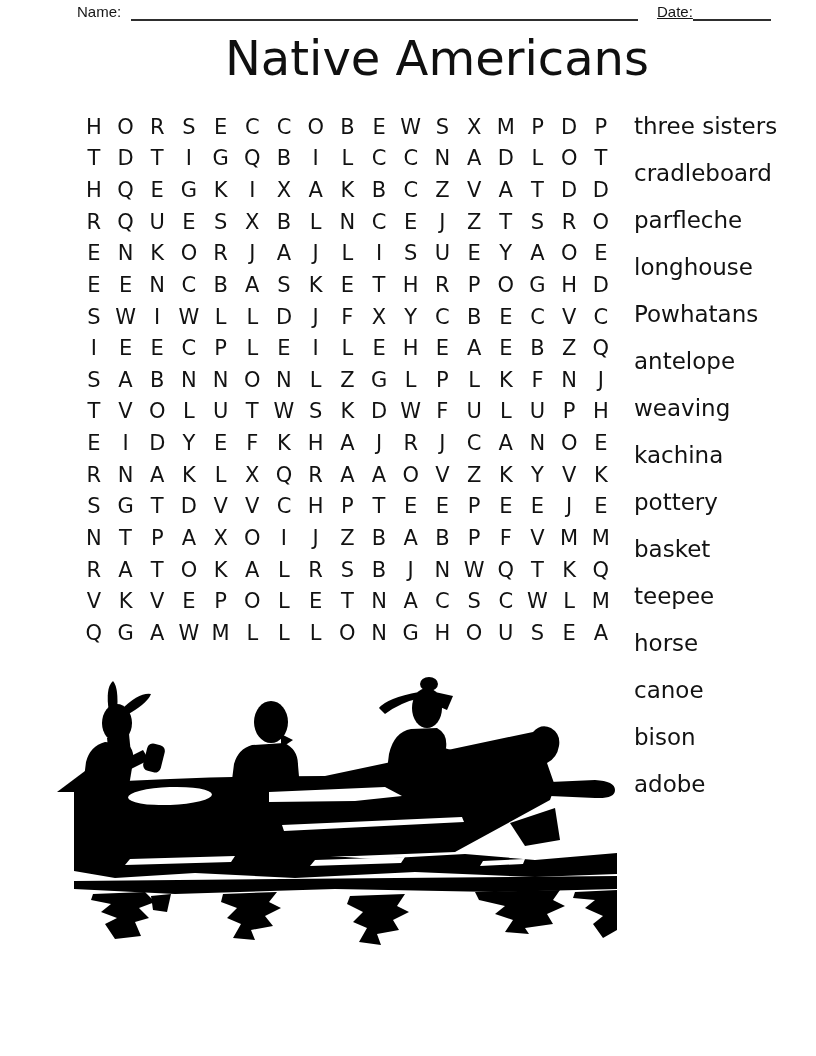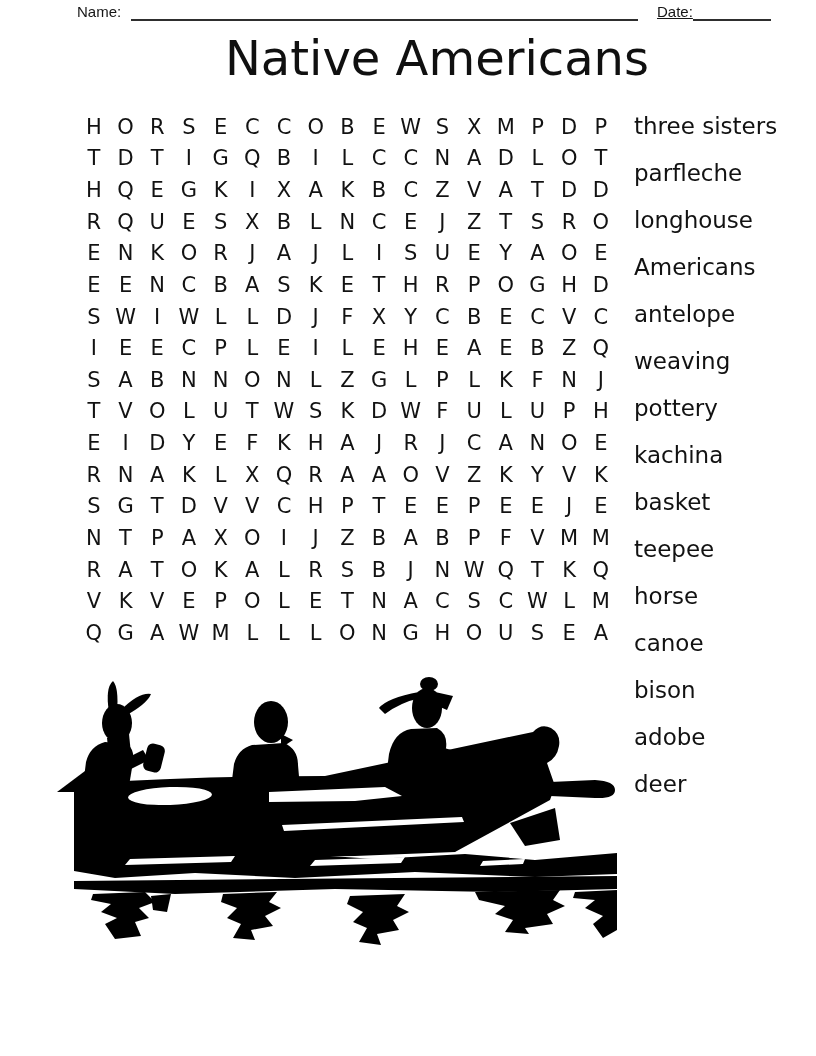--- a/index.html
+++ b/index.html
@@ -325,34 +325,34 @@
       <span class="cell">H</span>
       <span class="cell">O</span>
       <span class="cell">U</span>
       <span class="cell">S</span>
       <span class="cell">E</span>
       <span class="cell">A</span>
     </div>
 
   <div class="words">
       <div class="word">three sisters</div>
+      <div class="word">cradleboard</div>
       <div class="word">parfleche</div>
       <div class="word">longhouse</div>
-      <div class="word">Americans</div>
+      <div class="word">Powhatans</div>
       <div class="word">antelope</div>
       <div class="word">weaving</div>
+      <div class="word">kachina</div>
       <div class="word">pottery</div>
-      <div class="word">kachina</div>
       <div class="word">basket</div>
       <div class="word">teepee</div>
       <div class="word">horse</div>
       <div class="word">canoe</div>
       <div class="word">bison</div>
       <div class="word">adobe</div>
-      <div class="word">deer</div>
     </div>
 
   <svg class="art" viewBox="0 0 565 285" xmlns="http://www.w3.org/2000/svg">
     <g fill="#000000" stroke="none">
 
       <path d="M2 124 L30 103 L42 110 L42 124 Z"></path>
 
       <path d="M19 116 Q140 108 270 108 L478 64 Q486 55 496 60 Q506 66 504 78 Q502 90 492 95 L500 118 L495 132 L400 184 L300 188 L120 191 L19 192 Z"></path>
 
       <path d="M455 155 L500 140 L505 172 L470 178 Z"></path>

